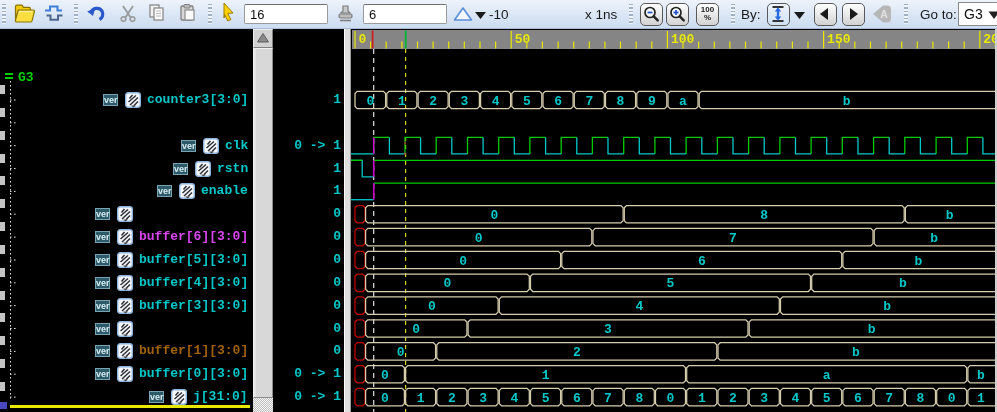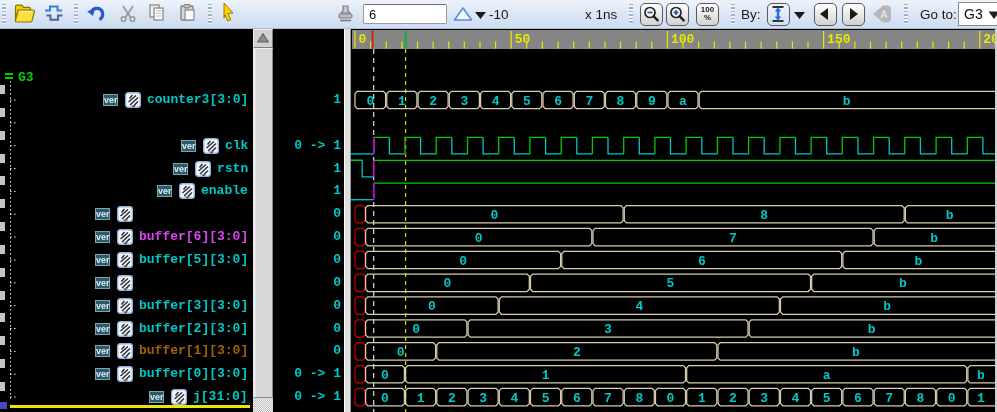--- a/index.html
+++ b/index.html
@@ -41,20 +41,21 @@
 <path d="M9 8h5M9 10.5h5M9 13h5" stroke="#b9b9b9" stroke-width="1"></path>
 </svg>
     <svg width="20" height="19" viewBox="0 0 20 19" style="position:absolute;left:178px;top:3px">
 <rect x="3" y="3" width="12" height="14" rx="1" fill="#d8d8d8" stroke="#808080" stroke-width="1.3"></rect>
 <rect x="6" y="1.5" width="6" height="3.5" rx="1" fill="#bdbdbd" stroke="#808080" stroke-width="1"></rect>
 <rect x="7" y="7" width="9" height="10" fill="#fafafa" stroke="#8a8a8a" stroke-width="1.2"></rect>
 </svg>
     <svg width="16" height="22" viewBox="0 0 16 22" style="position:absolute;left:220px;top:2px">
 <path d="M4 1l9 10-5.2 0.4 3 6.2-3 1.4-3-6.4L4 16z" fill="#ffd200" stroke="#9a7a00" stroke-width="1"></path>
 </svg>
+    <div class="inp" style="left:244px;width:84px">16</div>
     <div class="inp" style="left:363px;width:84px">6</div>
     <svg width="19" height="19" viewBox="0 0 19 19" style="position:absolute;left:336px;top:4px">
 <path d="M7 2h5v5l2 2H5l2-2z" fill="#c9c9c9" stroke="#7e7e7e" stroke-width="1.2"></path>
 <rect x="3" y="10" width="13" height="4" rx="1.5" fill="#bdbdbd" stroke="#7e7e7e" stroke-width="1.2"></rect>
 <path d="M4 16.5h11" stroke="#7e7e7e" stroke-width="1.6"></path>
 </svg>
     <svg width="20" height="16" viewBox="0 0 20 16" style="position:absolute;left:453px;top:6px">
 <path d="M10 2L18.5 14H1.5Z" fill="#f4f8fd" stroke="#5b8dd9" stroke-width="1.6" stroke-linejoin="round"></path>
 </svg>
     <svg width="13" height="10" viewBox="0 0 13 10" style="position:absolute;left:474px;top:10px">
@@ -185,34 +186,34 @@
       <path d="M6 13.5h5l-2.5 2z" fill="#444"></path>
     </svg>
     <div style="position:absolute;left:95px;top:202px;width:15px;height:12px;background:#2d5a68;border:1px solid #79a3b2;box-sizing:border-box;font:bold 9px 'Liberation Sans',sans-serif;color:#d9edf4;text-align:center;line-height:10px">ver</div>
     <div class="mono" style="position:absolute;left:139px;top:223px;color:#00c8c8">buffer[5][3:0]</div>
     <svg width="16" height="16" viewBox="0 0 16 16" style="position:absolute;left:117px;top:223px">
       <rect x="0.7" y="0.7" width="14.6" height="14.6" rx="2.5" fill="#f6f9fc" stroke="#8fb4dd" stroke-width="1.4"></rect>
       <path d="M4.5 6.5L7.5 3M3.5 10L11 3.5M5 13L13 5.5M9 13.5L13 9.5" stroke="#303038" stroke-width="1.5" fill="none"></path>
       <path d="M6 13.5h5l-2.5 2z" fill="#444"></path>
     </svg>
     <div style="position:absolute;left:95px;top:225px;width:15px;height:12px;background:#2d5a68;border:1px solid #79a3b2;box-sizing:border-box;font:bold 9px 'Liberation Sans',sans-serif;color:#d9edf4;text-align:center;line-height:10px">ver</div>
+    <div class="mono" style="position:absolute;left:139px;top:246px;color:#00c8c8">buffer[4][3:0]</div>
     <svg width="16" height="16" viewBox="0 0 16 16" style="position:absolute;left:117px;top:246px">
       <rect x="0.7" y="0.7" width="14.6" height="14.6" rx="2.5" fill="#f6f9fc" stroke="#8fb4dd" stroke-width="1.4"></rect>
       <path d="M4.5 6.5L7.5 3M3.5 10L11 3.5M5 13L13 5.5M9 13.5L13 9.5" stroke="#303038" stroke-width="1.5" fill="none"></path>
       <path d="M6 13.5h5l-2.5 2z" fill="#444"></path>
     </svg>
     <div style="position:absolute;left:95px;top:248px;width:15px;height:12px;background:#2d5a68;border:1px solid #79a3b2;box-sizing:border-box;font:bold 9px 'Liberation Sans',sans-serif;color:#d9edf4;text-align:center;line-height:10px">ver</div>
     <div class="mono" style="position:absolute;left:139px;top:269px;color:#00c8c8">buffer[3][3:0]</div>
     <svg width="16" height="16" viewBox="0 0 16 16" style="position:absolute;left:117px;top:269px">
       <rect x="0.7" y="0.7" width="14.6" height="14.6" rx="2.5" fill="#f6f9fc" stroke="#8fb4dd" stroke-width="1.4"></rect>
       <path d="M4.5 6.5L7.5 3M3.5 10L11 3.5M5 13L13 5.5M9 13.5L13 9.5" stroke="#303038" stroke-width="1.5" fill="none"></path>
       <path d="M6 13.5h5l-2.5 2z" fill="#444"></path>
     </svg>
     <div style="position:absolute;left:95px;top:271px;width:15px;height:12px;background:#2d5a68;border:1px solid #79a3b2;box-sizing:border-box;font:bold 9px 'Liberation Sans',sans-serif;color:#d9edf4;text-align:center;line-height:10px">ver</div>
-    <div class="mono" style="position:absolute;left:139px;top:292px;color:#00c8c8">buffer[2][3:0]</div>
     <svg width="16" height="16" viewBox="0 0 16 16" style="position:absolute;left:117px;top:292px">
       <rect x="0.7" y="0.7" width="14.6" height="14.6" rx="2.5" fill="#f6f9fc" stroke="#8fb4dd" stroke-width="1.4"></rect>
       <path d="M4.5 6.5L7.5 3M3.5 10L11 3.5M5 13L13 5.5M9 13.5L13 9.5" stroke="#303038" stroke-width="1.5" fill="none"></path>
       <path d="M6 13.5h5l-2.5 2z" fill="#444"></path>
     </svg>
     <div style="position:absolute;left:95px;top:294px;width:15px;height:12px;background:#2d5a68;border:1px solid #79a3b2;box-sizing:border-box;font:bold 9px 'Liberation Sans',sans-serif;color:#d9edf4;text-align:center;line-height:10px">ver</div>
     <div class="mono" style="position:absolute;left:139px;top:314px;color:#a16207">buffer[1][3:0]</div>
     <svg width="16" height="16" viewBox="0 0 16 16" style="position:absolute;left:117px;top:314px">
       <rect x="0.7" y="0.7" width="14.6" height="14.6" rx="2.5" fill="#f6f9fc" stroke="#8fb4dd" stroke-width="1.4"></rect>
       <path d="M4.5 6.5L7.5 3M3.5 10L11 3.5M5 13L13 5.5M9 13.5L13 9.5" stroke="#303038" stroke-width="1.5" fill="none"></path>

